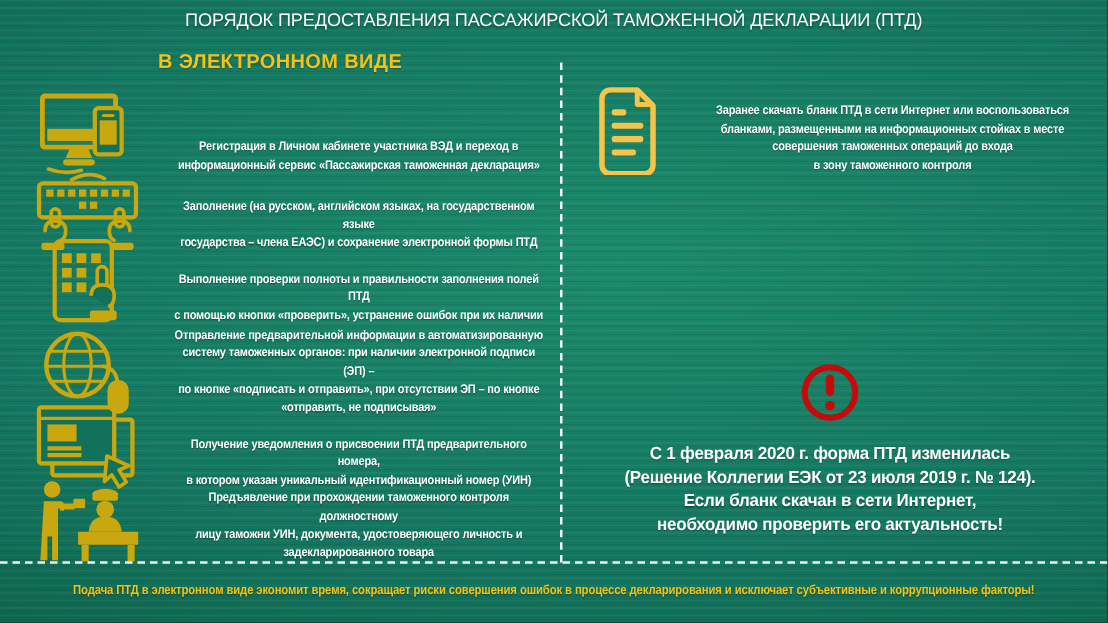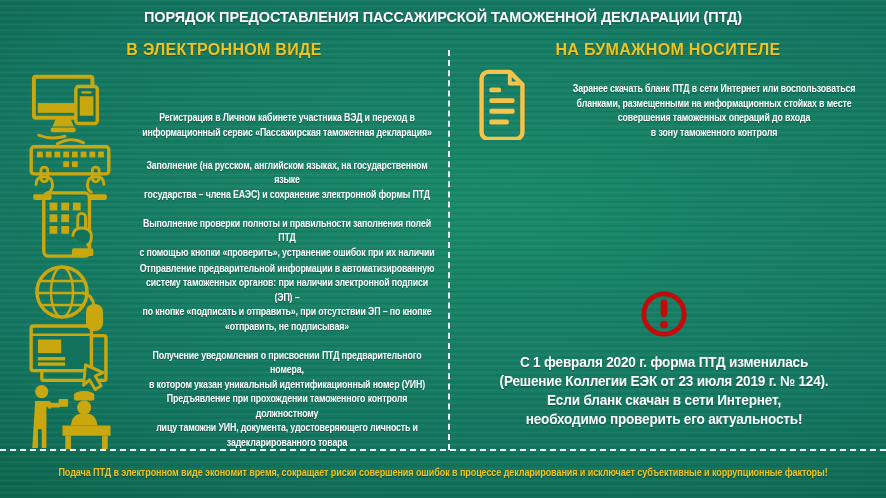--- a/index.html
+++ b/index.html
@@ -5,21 +5,21 @@
   html,body{margin:0;padding:0;background:#083d2e;}
   .poster{
     position:relative;width:886px;height:498px;overflow:hidden;
     font-family:"Liberation Sans","DejaVu Sans",sans-serif;
     background-image:
       repeating-linear-gradient(180deg, rgba(255,255,255,0.045) 0px, rgba(255,255,255,0.045) 1px, rgba(0,0,0,0) 1px, rgba(0,0,0,0) 3px, rgba(0,0,0,0.075) 3px, rgba(0,0,0,0.075) 4px, rgba(0,0,0,0) 4px, rgba(0,0,0,0) 6px),
       radial-gradient(ellipse 135% 105% at 56% 42%, #1b8a6b 0%, #147660 46%, #0d5f47 80%, #094e39 100%);
   }
   .title{
     position:absolute;top:9px;left:0;width:886px;text-align:center;
-    color:var(--white);font-size:14.5px;font-weight:bold;letter-spacing:-0.1px;
+    color:var(--white);font-size:14.5px;font-weight:normal;letter-spacing:-0.1px;
     text-shadow:0 1px 2px rgba(0,0,0,0.35);
   }
   .col-header{
     position:absolute;top:41px;font-size:16px;font-weight:bold;color:var(--yellow);
     text-align:center;letter-spacing:0.3px;text-shadow:0 1px 1px rgba(0,0,0,0.3);
   }
   .col-header.left{left:0;width:448px;}
   .col-header.right{left:450px;width:436px;}
   .divider-v{position:absolute;left:448px;top:50px;height:400px;width:0;border-left:2px dashed rgba(255,255,255,0.92);}
   .divider-h{position:absolute;left:0;top:449px;width:886px;height:0;border-top:2px dashed rgba(255,255,255,0.92);}
@@ -56,21 +56,20 @@
   .cut{fill:var(--bgc);stroke:none;}
 </style>
 </head>
 <body>
 
 <div class="poster">
 
   <div class="title">ПОРЯДОК ПРЕДОСТАВЛЕНИЯ ПАССАЖИРСКОЙ ТАМОЖЕННОЙ ДЕКЛАРАЦИИ (ПТД)</div>
 
   <div class="col-header left">В ЭЛЕКТРОННОМ ВИДЕ</div>
-  <div class="col-header right">НА БУМАЖНОМ НОСИТЕЛЕ</div>
 
   <div class="divider-v"></div>
 
   <div class="row row-l" style="top:62px;height:78px;">
     <div class="icon-box">
       <svg width="78" height="68" viewBox="0 0 80 68">
         <rect class="s" x="3" y="4" width="60" height="42" rx="2" stroke-width="4"></rect>
         <rect class="f" x="7" y="31" width="52" height="10"></rect>
         <path class="f" d="M26 46 h14 l4 9 h-22 z"></path>
         <rect class="f" x="20" y="56" width="26" height="5" rx="2.5"></rect>

